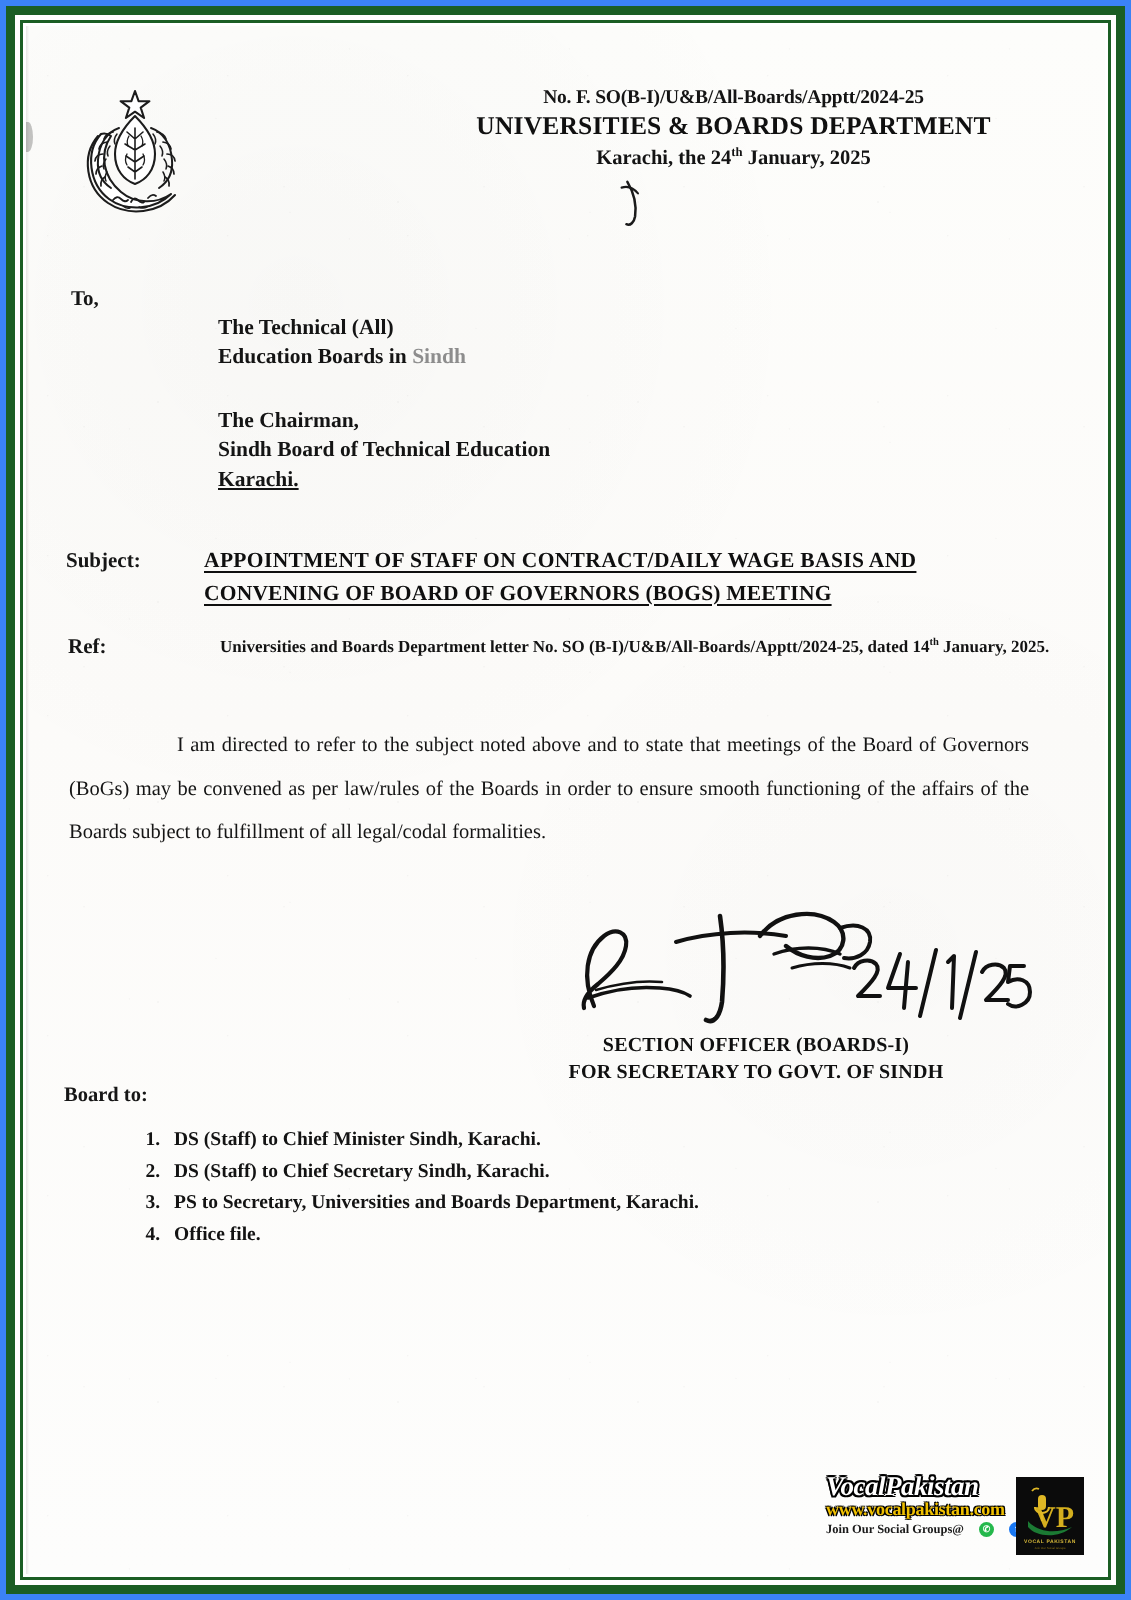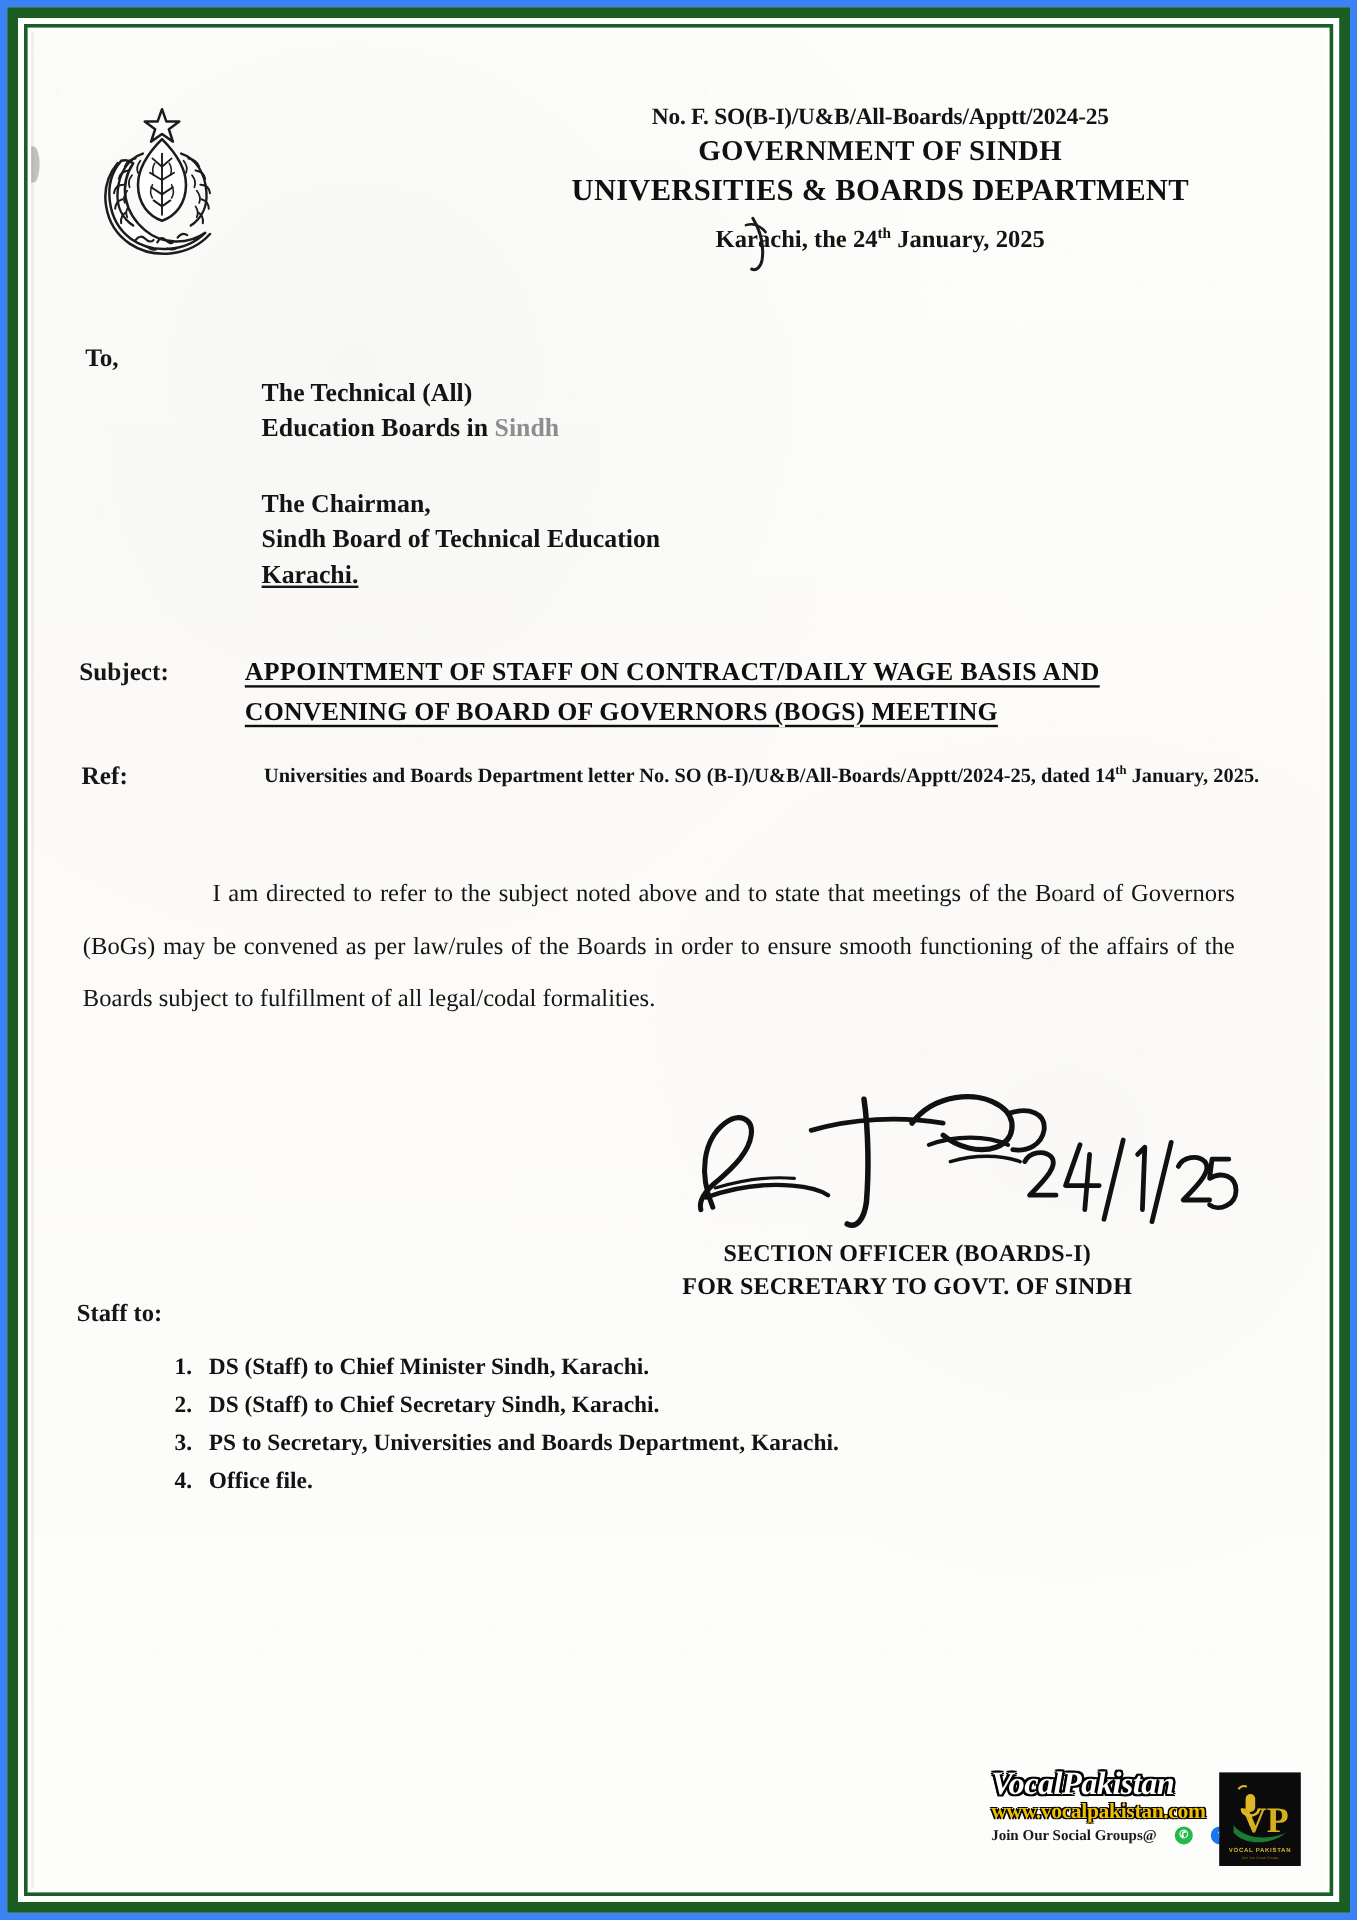--- a/index.html
+++ b/index.html
@@ -127,21 +127,21 @@
     font-size: 25.5px;
     font-weight: bold;
     letter-spacing: 0.2px;
     line-height: 1.25;
     color: #101010;
   }
   .hdr-city {
     font-size: 20.5px;
     font-weight: bold;
     line-height: 1.3;
-    margin-top: 12px;
+    margin-top: 2px;
     color: #141414;
   }
   .hdr-city sup { font-size: 0.62em; vertical-align: super; }
 
   
   .karachi-stroke {
     position: absolute;
     left: 198px; top: 100px;
     width: 40px; height: 54px;
     pointer-events: none;
@@ -389,21 +389,20 @@
             <path d="M74 50 q4 5 2 10 M81 62 q4 5 2 10 M85 75 q4 5 2 10 M84 88 q3 5 1 9" stroke-width="1.5"></path>
 
             <path d="M34 116 q4 -5 8 -1 t7 1 M52 118 q3 -6 7 -2 t6 2 M69 114 q4 -5 8 -2" stroke-width="1.8"></path>
             <path d="M44 122 q3 3 7 2 M60 123 q4 2 8 0" stroke-width="1.5"></path>
           </g>
         </svg>
       </div>
 
       <div class="header-block">
         <div class="hdr-ref">No. F. SO(B-I)/U&amp;B/All-Boards/Apptt/2024-25</div>
-        <div class="hdr-govt">GOVERNMENT OF SINDH</div>
         <div class="hdr-dept">UNIVERSITIES &amp; BOARDS DEPARTMENT</div>
         <div class="hdr-city"><span>Karachi, the 24</span><sup>th</sup><span> January, 2025</span></div>
       </div>
 
       <svg class="karachi-stroke" viewBox="0 0 40 54" style="left:588px; top:152px; width:46px; height:52px;">
         <path d="M10 4 C16 14 20 26 18 40 C17 46 13 50 9 48" fill="none" stroke="#1a1a1a" stroke-width="2.6" stroke-linecap="round"></path>
         <path d="M4 10 C10 8 16 10 21 16" fill="none" stroke="#1a1a1a" stroke-width="2.2" stroke-linecap="round"></path>
       </svg>
 
       <div class="to-label">To,</div>
@@ -463,21 +462,21 @@
 
           <path d="M500 60 L486 60 M486 60 L484 76 C494 70 506 74 506 86 C506 98 492 104 484 98"></path>
         </g>
       </svg>
 
       <div class="sig-lines">
         <div>SECTION OFFICER (BOARDS-I)</div>
         <div>FOR SECRETARY TO GOVT. OF SINDH</div>
       </div>
 
-      <div class="copy-label">Staff to:</div>
+      <div class="copy-label">Board to:</div>
       <div class="copy-list">
         <div class="row">
           <span class="num">1.</span>
           <span>DS (Staff) to Chief Minister Sindh, Karachi.</span>
         </div>
         <div class="row">
           <span class="num">2.</span>
           <span>DS (Staff) to Chief Secretary Sindh, Karachi.</span>
         </div>
         <div class="row">

